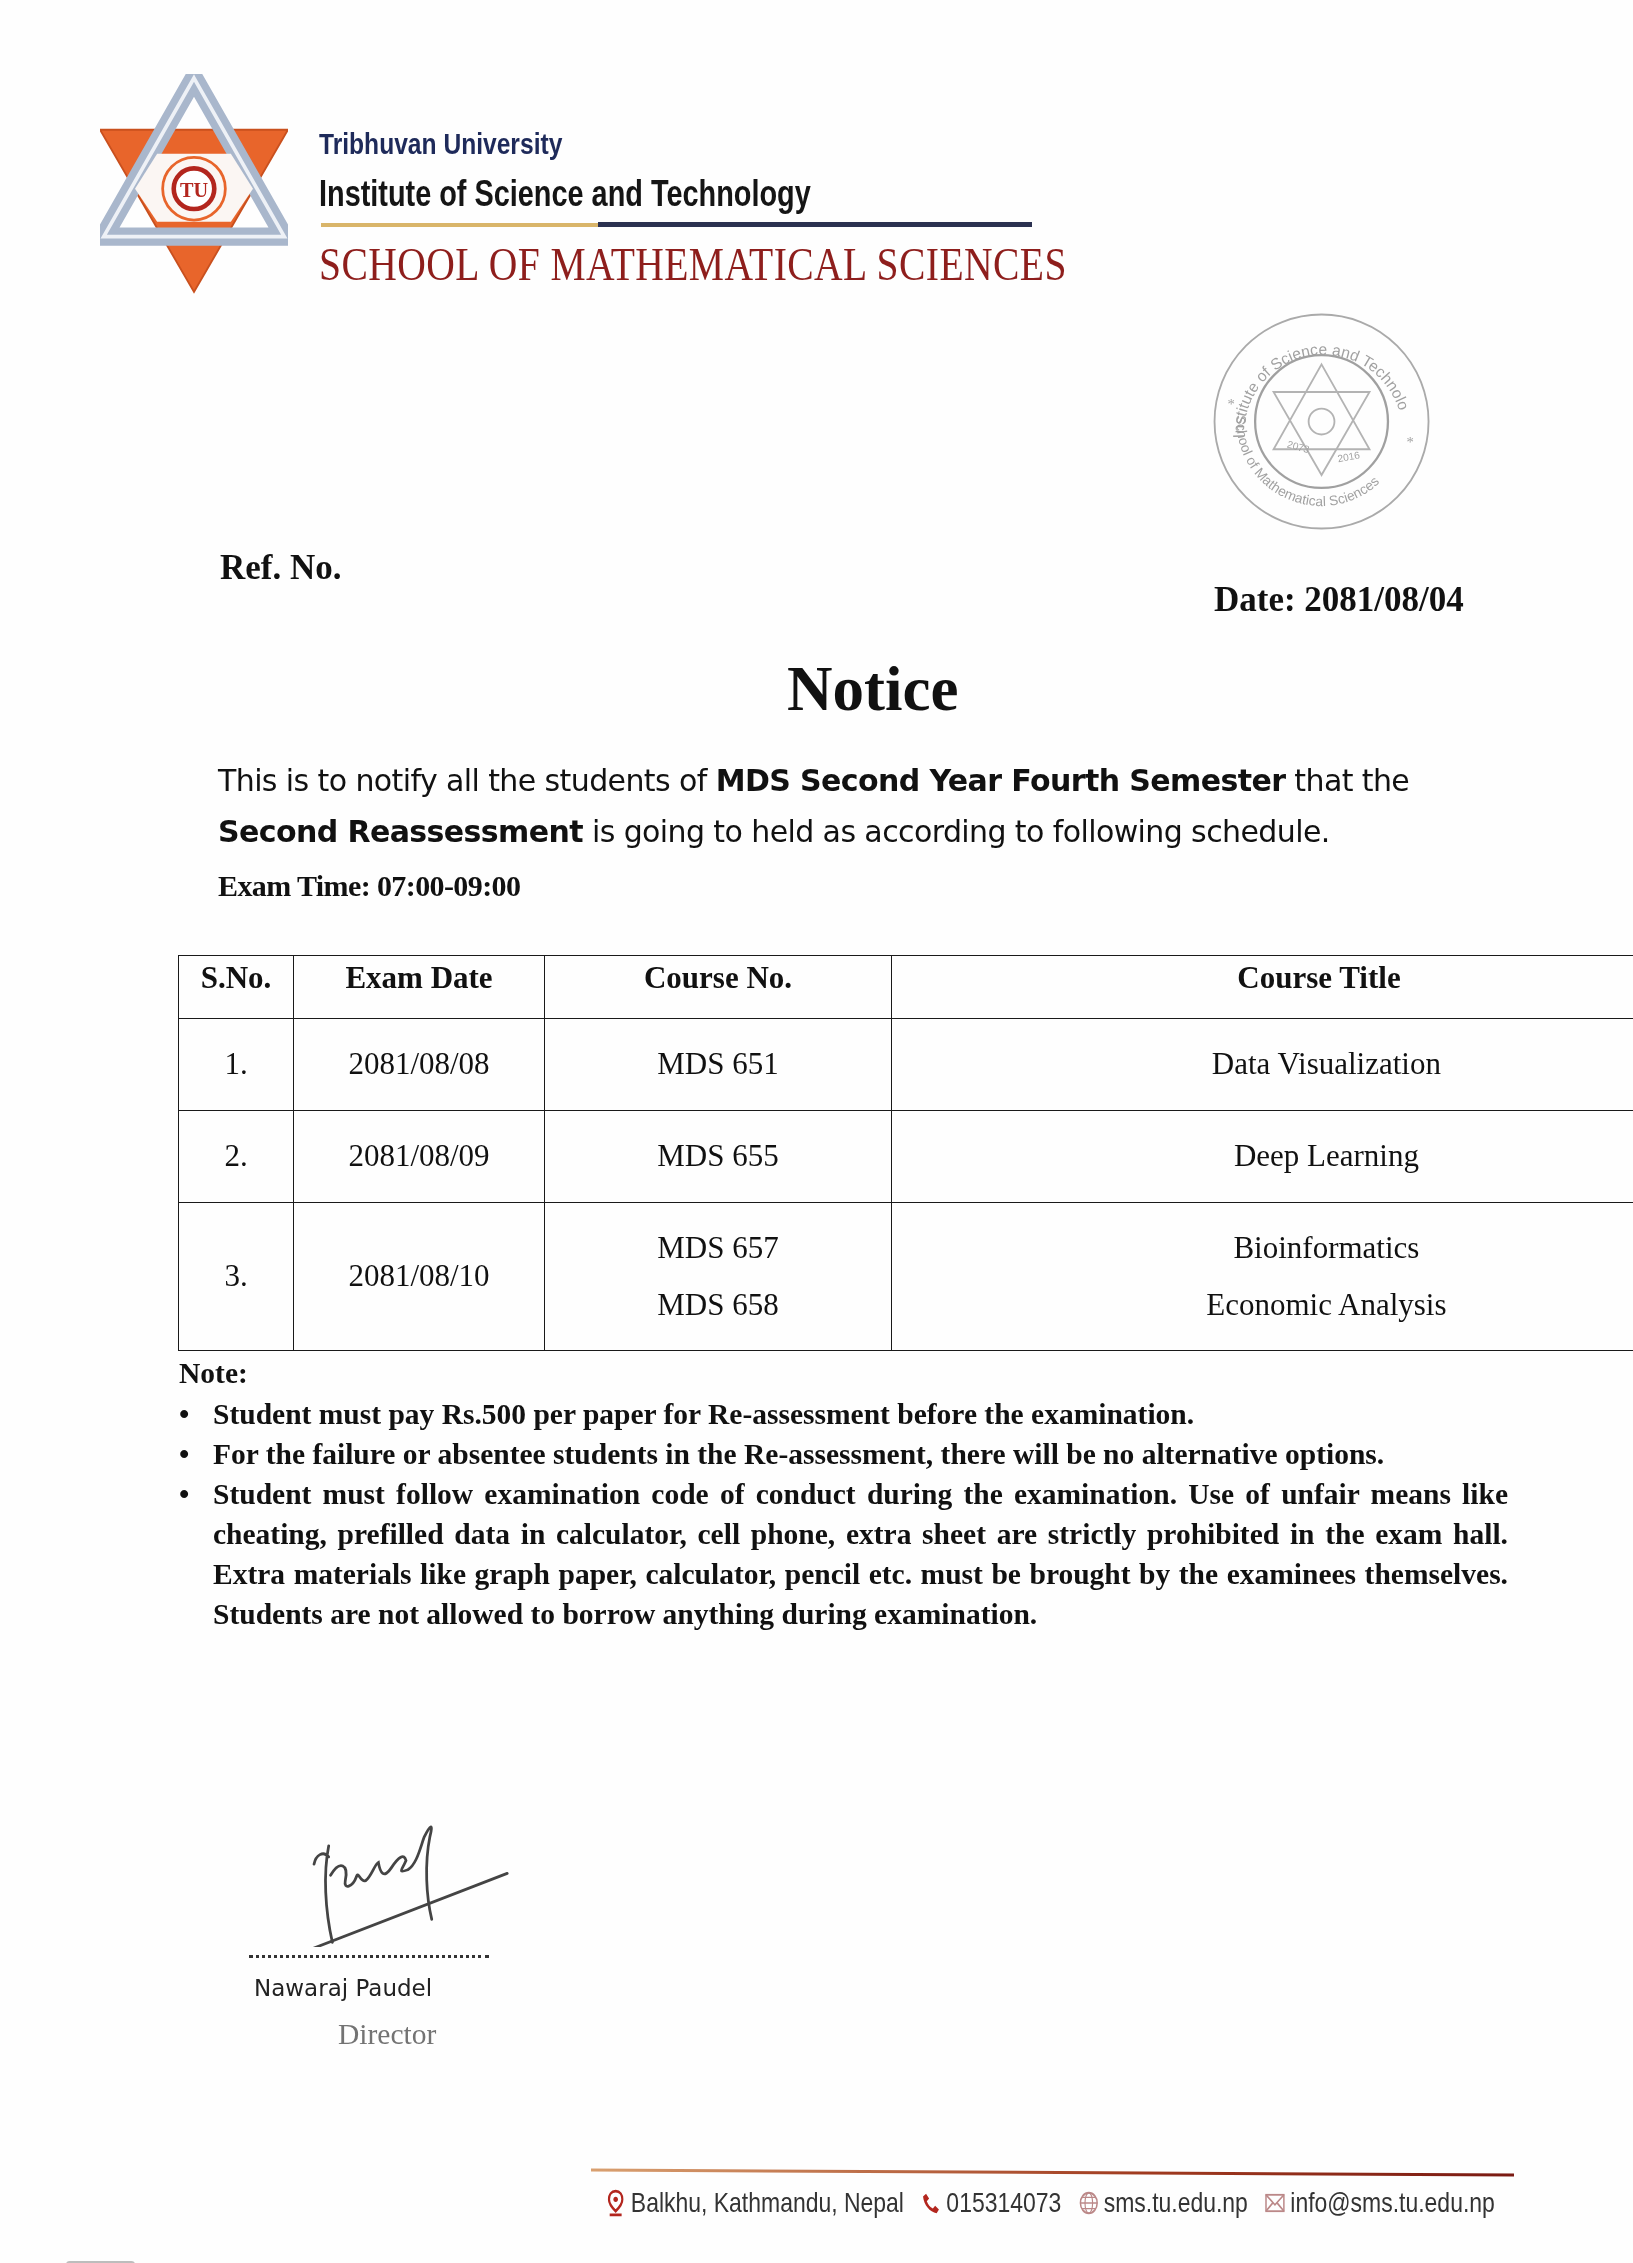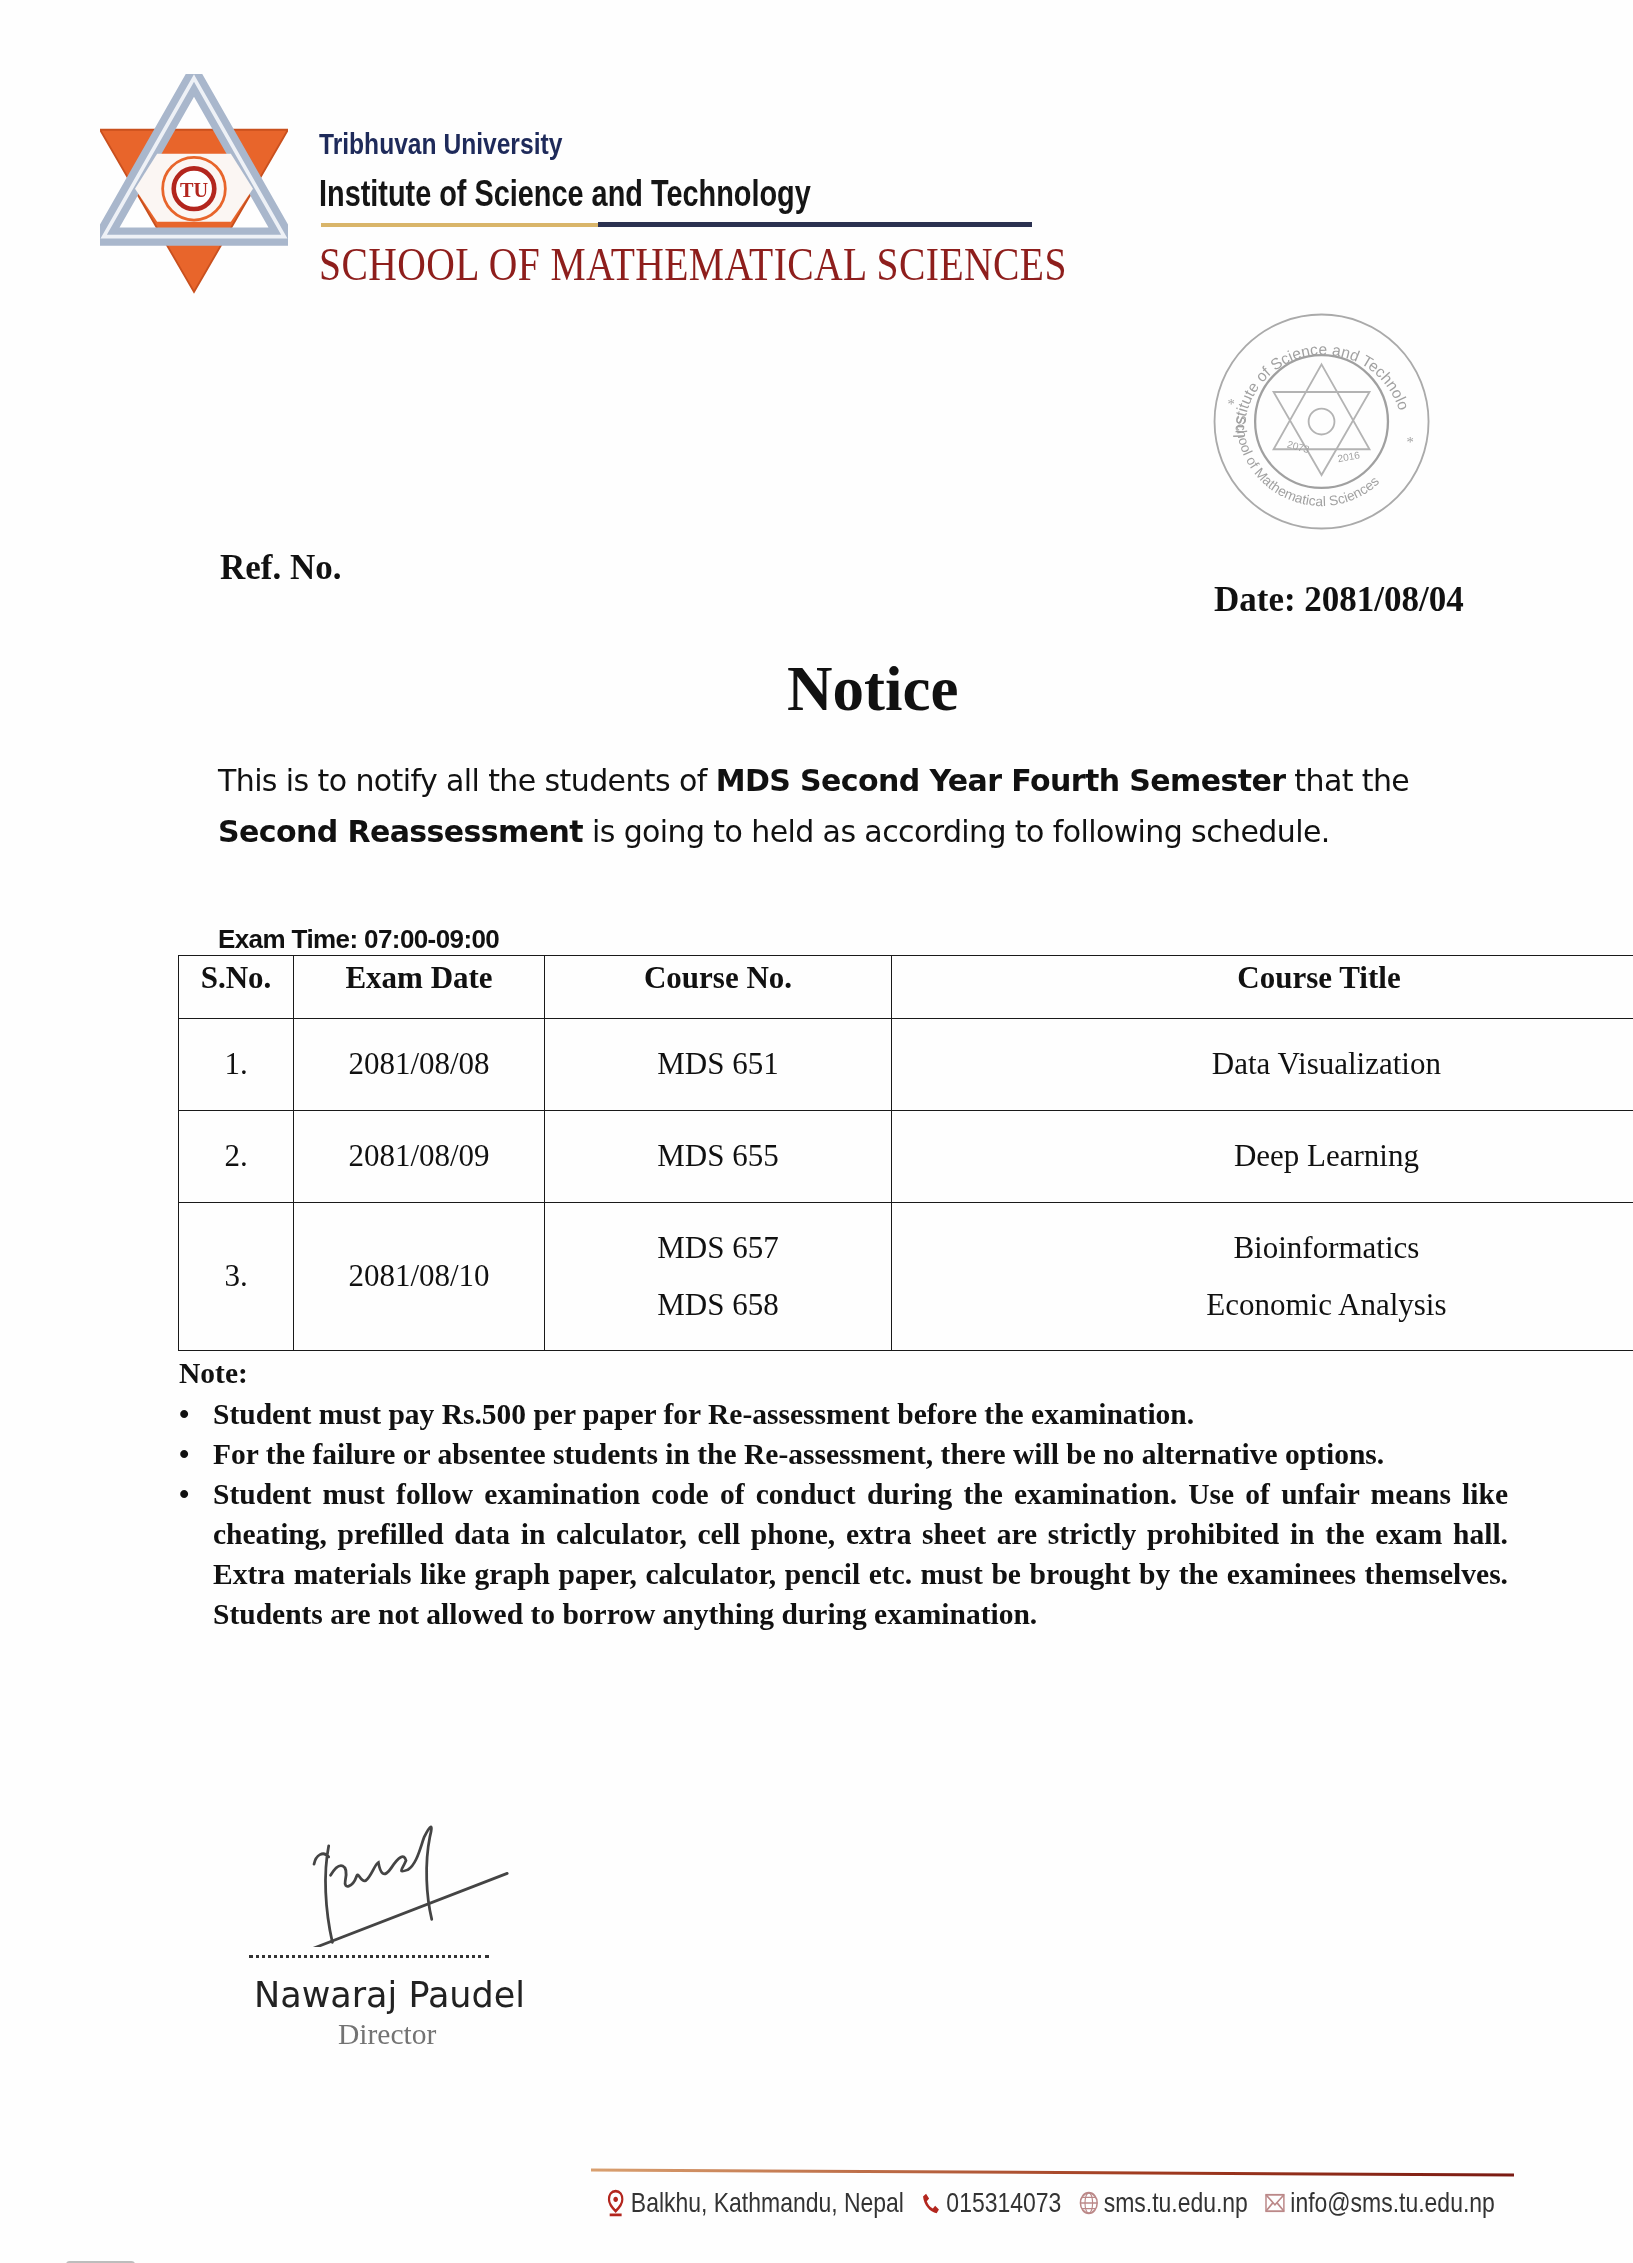--- a/index.html
+++ b/index.html
@@ -22,21 +22,21 @@
             transform: scaleX(0.86); transform-origin: left top; white-space: nowrap; letter-spacing: 0.5px; }
   #seal { left: 1209px; top: 309px; width: 226px; height: 226px; opacity: 0.55; }
 
   .ref { left: 220px; top: 548px; font-weight: bold; font-size: 35px; }
   .date { left: 1214px; top: 580px; font-weight: bold; font-size: 35px; }
   .notice-title { left: 787px; top: 653px; font-weight: bold; font-size: 63px; }
 
   .intro { left: 218px; top: 755px; width: 1311px; font-family: "DejaVu Sans", sans-serif; font-size: 30px;
            line-height: 51px; letter-spacing: -0.6px; }
   .intro b { font-weight: bold; }
-  .exam-time { left: 218px; top: 924px; font-family: Liberation Sans, sans-serif; font-weight: bold; font-size: 26px;
+  .exam-time { left: 218px; top: 869px; font-family: Liberation Serif, serif; font-weight: bold; font-size: 30px;
                letter-spacing: -0.6px; }
 
   
   #schedule { position: absolute; left: 178px; top: 955px; width: 1569px; border-collapse: collapse;
               font-family: "Liberation Serif", serif; font-size: 31px; }
   #schedule th, #schedule td { border: 1.8px solid #1a1a1a; padding: 0; }
   #schedule th { font-weight: bold; height: 58px; text-align: center; vertical-align: top; padding-top: 3.7px; }
   #schedule td { text-align: center; vertical-align: middle; }
   #schedule td.title { text-align: center; padding-left: 14.8px; }
   #schedule tr.r1 td, #schedule tr.r2 td { height: 91px; }
@@ -46,21 +46,21 @@
   
   .note-head { left: 179px; top: 1357px; font-weight: bold; font-size: 29.5px; }
   .notes { left: 179px; top: 1394px; width: 1329px; margin: 0; padding: 0; list-style: none;
            font-weight: bold; font-size: 29.5px; line-height: 40px; text-align: justify; }
   .notes li { position: relative; padding-left: 34px; }
   .notes li .bullet { position: absolute; left: 0; top: 0; width: 28px; }
 
   
   #signature { left: 295px; top: 1809px; width: 222px; height: 138px; }
   .sig-dots { left: 249px; top: 1955px; width: 240px; border-top: 3.7px dotted #333; }
-  .sig-name { left: 254px; top: 1975px; font-family: "DejaVu Sans", sans-serif; font-size: 35px; color: #222; }
+  .sig-name { left: 254px; top: 1975px; font-family: "DejaVu Sans", sans-serif; font-size: 23px; color: #222; }
   .sig-title { left: 306px; top: 2018px; font-family: Liberation Serif, serif; font-size: 29.5px; color: #737373; margin-left: 32px; }
 
   
   .footer-rule { left: 591px; top: 2171px; width: 923px; height: 2.8px;
                  background: linear-gradient(90deg, #d9a070, #a03a1f 60%, #7a1a12); transform: rotate(0.3deg); }
   .footer { left: 605px; top: 2187px; font-family: "Liberation Sans", sans-serif; font-size: 28px; color: #333;
             white-space: nowrap; transform: scaleX(0.82); transform-origin: left top; display: flex; align-items: center; gap: 11px; }
   .footer .ico { display: inline-flex; width: 26px; height: 28px; align-items: center; justify-content: center; }
   .footer .item { display: inline-flex; align-items: center; gap: 5.5px; margin-right: 9.2px; }
   .corner-tab { left: 66px; top: 2261px; width: 69px; height: 5.5px; background: #bdbdbd; border-radius: 3.7px 3.7px 0 0; }

